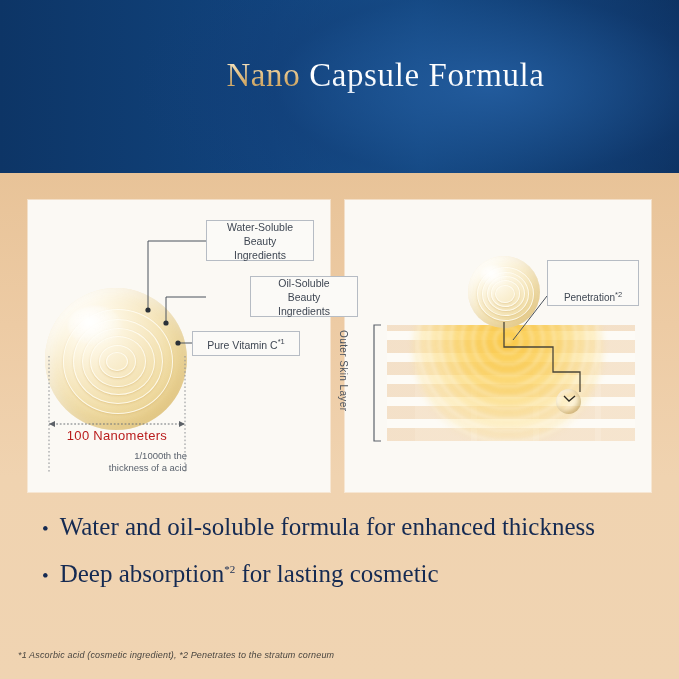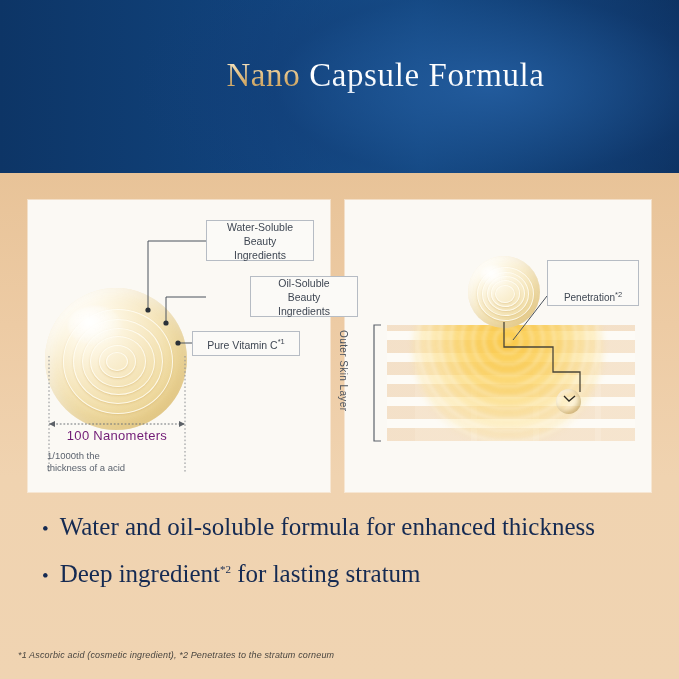--- a/index.html
+++ b/index.html
@@ -135,28 +135,28 @@
     pointer-events: none;
   }
 
   
   .dim-main {
     position: absolute;
     left: 47px; top: 428px;
     width: 140px;
     text-align: center;
     font-size: 13px;
-    color: #701a75;
+    color: #b91c1c;
     letter-spacing: 0.3px;
   }
   .dim-sub {
     position: absolute;
     left: 47px; top: 450px;
     width: 140px;
-    text-align: left;
+    text-align: right;
     font-size: 9.5px;
     line-height: 12px;
     color: #5b636e;
   }
 
   
   .skin-area {
     position: absolute;
     left: 387px; top: 325px;
     width: 248px; height: 116px;
@@ -356,19 +356,19 @@
     <span>thickness of a acid</span>
   </div>
 
   <div class="bullets">
     <div class="bullet">
       <span class="bullet-dot">•</span>
       <span>Water and oil-soluble formula for enhanced thickness</span>
     </div>
     <div class="bullet">
       <span class="bullet-dot">•</span>
-      <span><span>Deep ingredient</span><span class="bullet-sup">*2</span><span> for lasting stratum</span></span>
+      <span><span>Deep absorption</span><span class="bullet-sup">*2</span><span> for lasting cosmetic</span></span>
     </div>
   </div>
 
   <div class="footnote">*1 Ascorbic acid (cosmetic ingredient),  *2 Penetrates to the stratum corneum</div>
 
 </div>
 
 </body></html>

